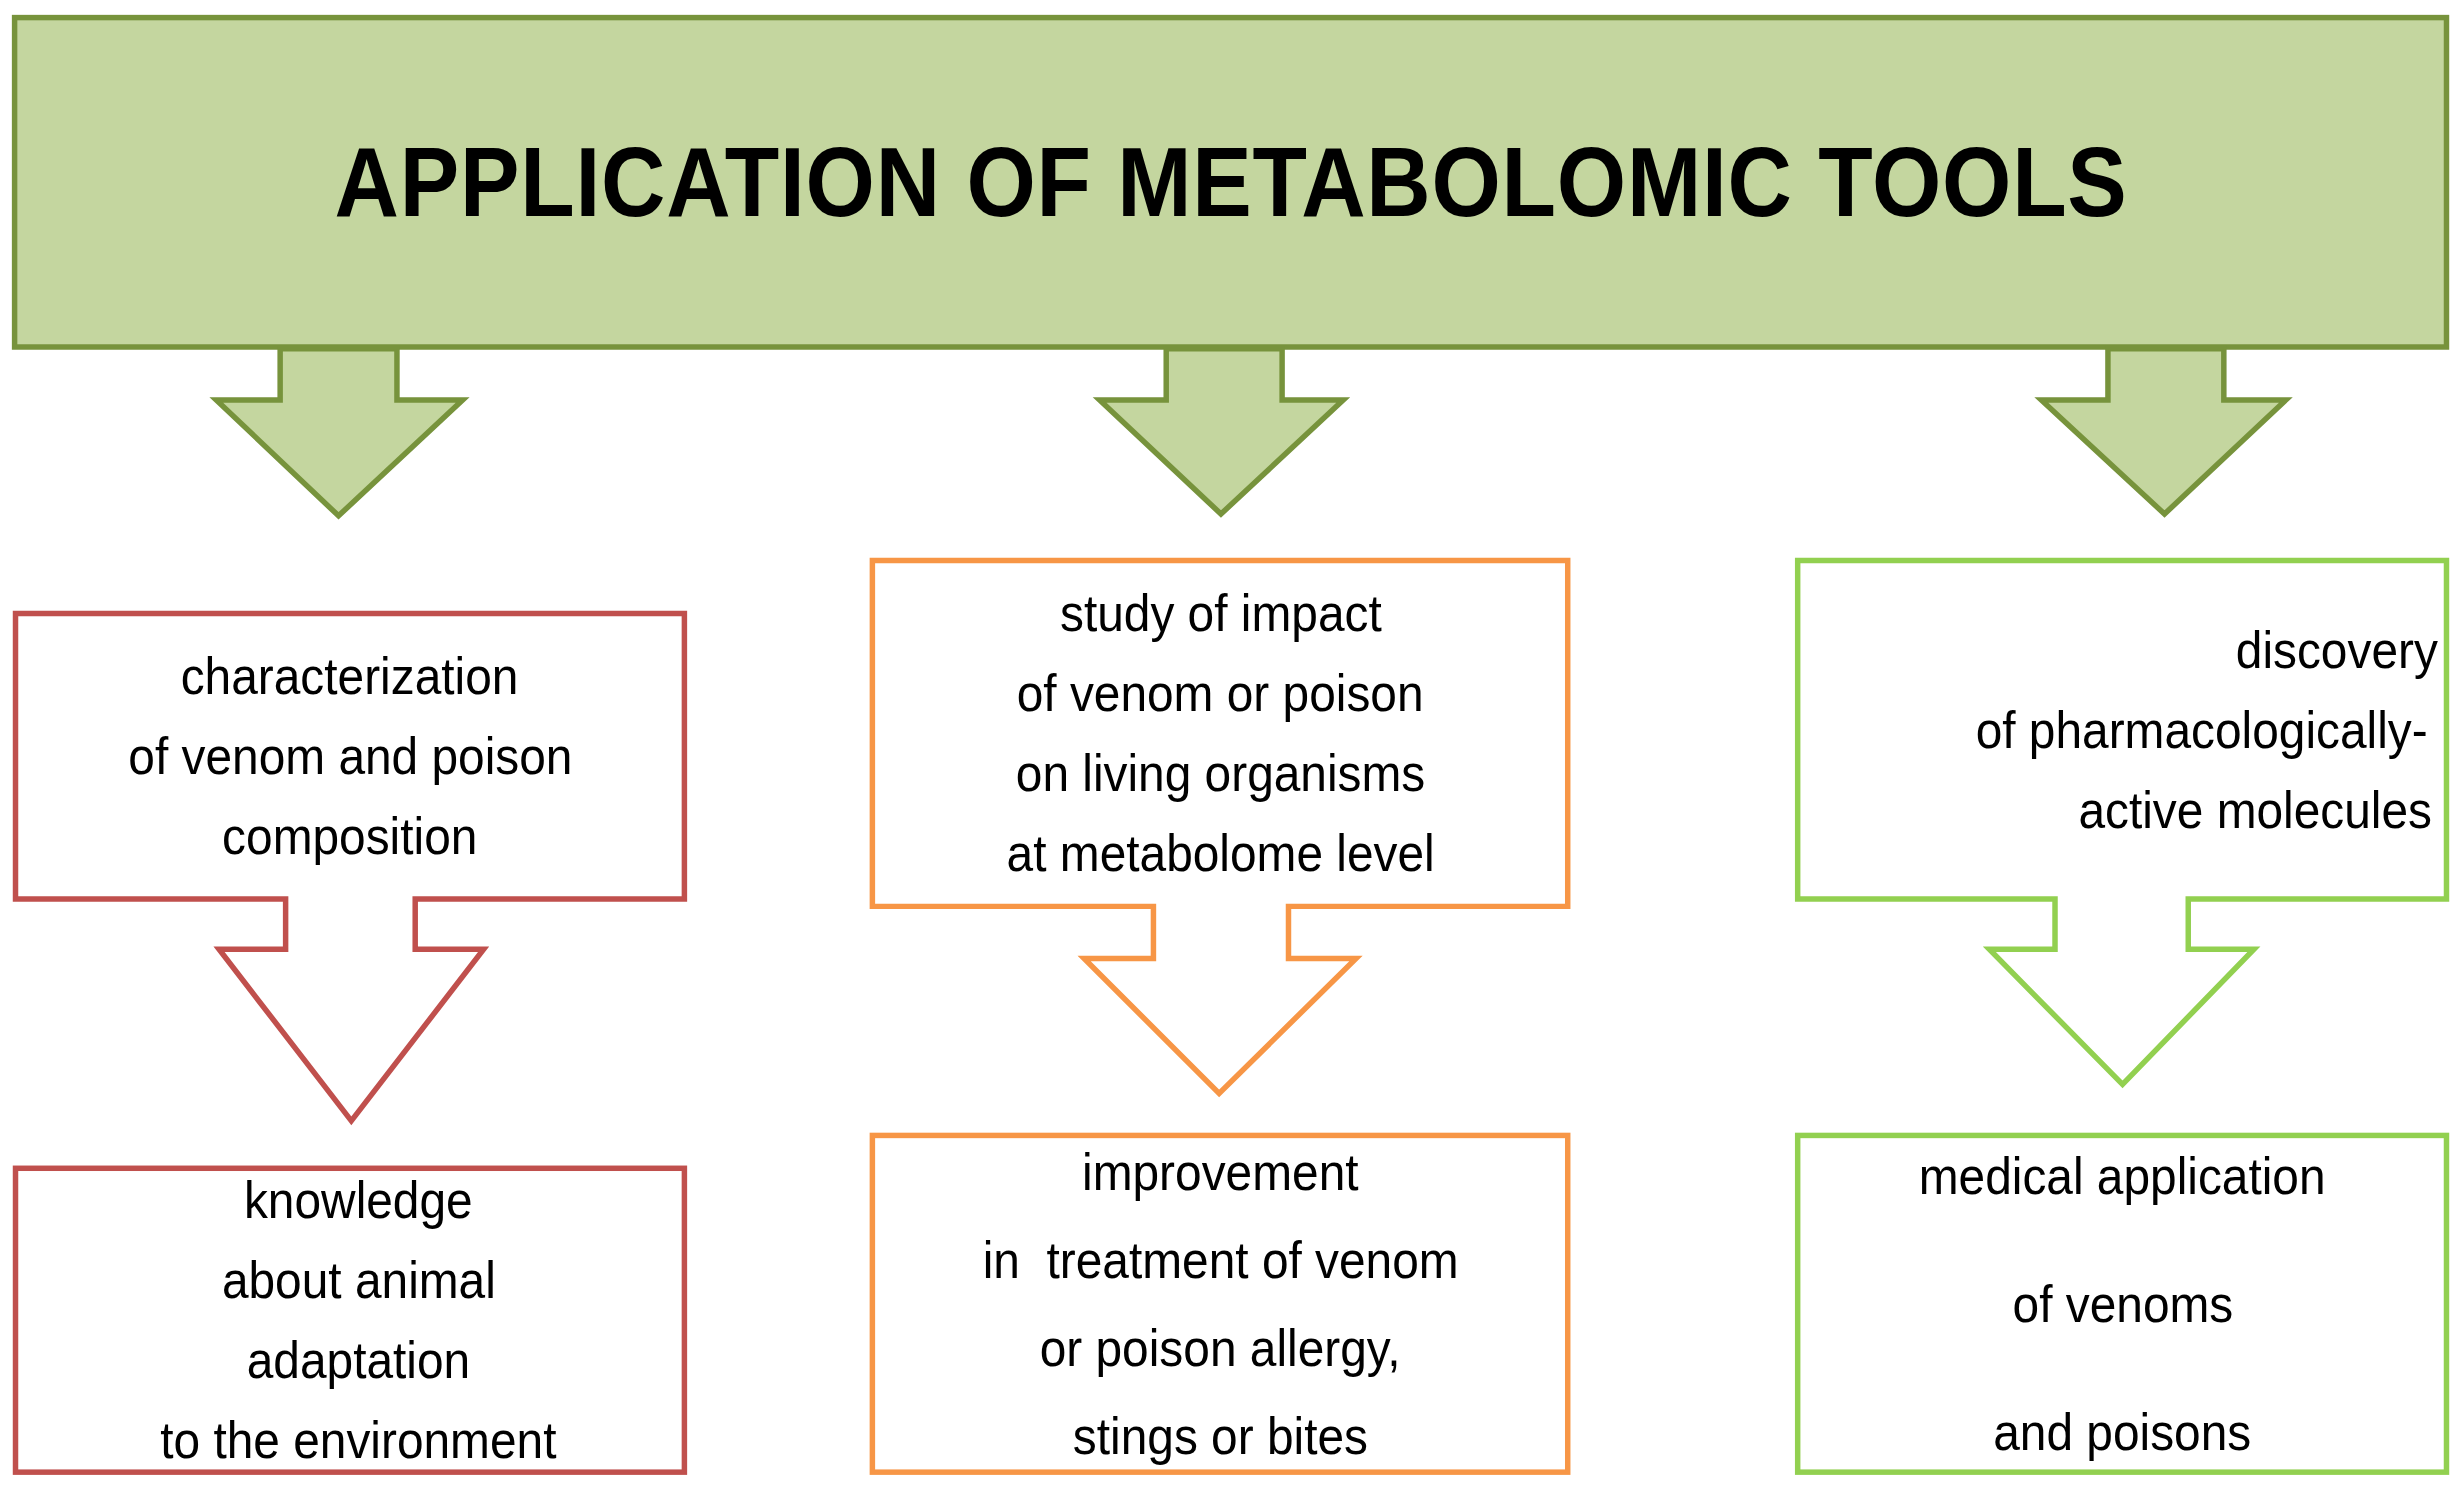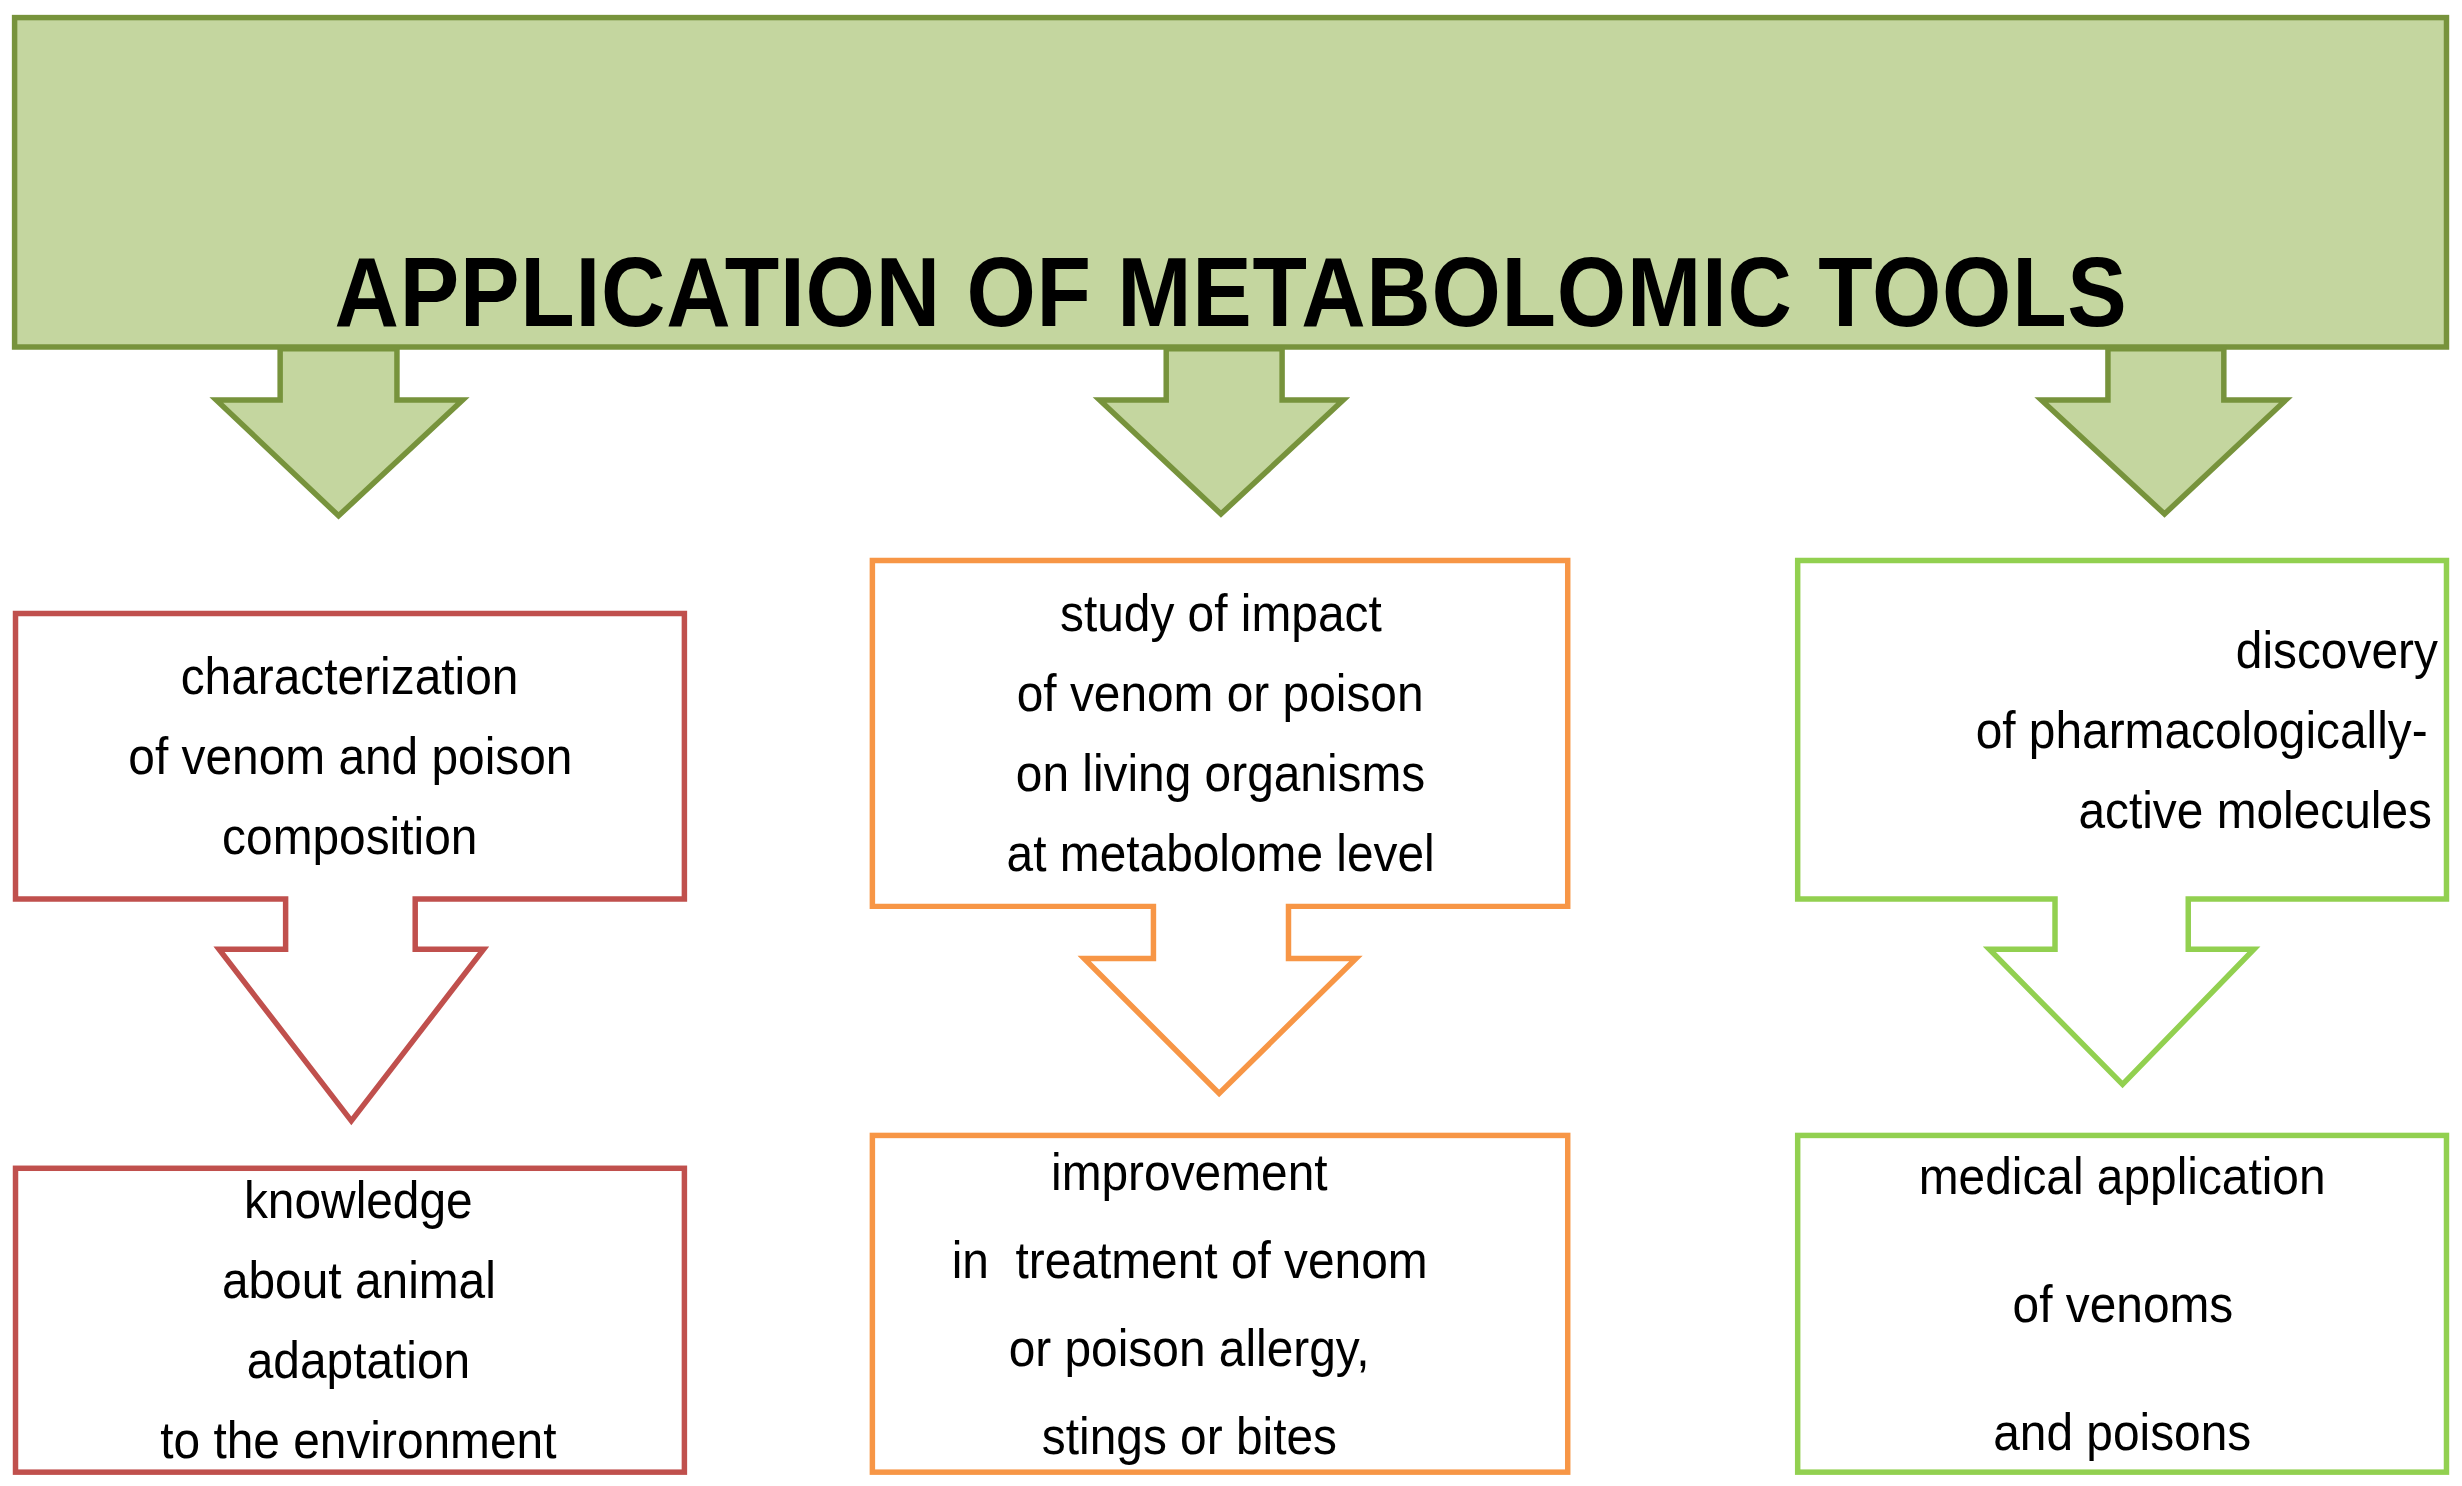--- a/index.html
+++ b/index.html
@@ -1,20 +1,20 @@
 <!DOCTYPE html>
 <html style="font-size:14.6px"><head>
 <meta charset="utf-8">
 <style>
   html, body { margin: 0; padding: 0; background: #ffffff; }
   body { width: 2462px; height: 1487px; position: relative; overflow: hidden;
          font-family: "Liberation Sans", "DejaVu Sans", sans-serif; }
   svg.shapes { position: absolute; left: 0; top: 0; width: 2462px; height: 1487px; }
   .title-box { position: absolute; left: 12.8px; top: 15.5px; width: 2436px; height: 333px;
-               display: flex; align-items: flex-end; justify-content: center; box-sizing: border-box; }
+               display: flex; align-items: center; justify-content: center; box-sizing: border-box; }
   .title-text { font-weight: bold; font-size: 99px; color: #000; letter-spacing: 0.9px;
                 transform: scaleX(0.9); white-space: nowrap; }
   .box-text { position: absolute; display: flex; flex-direction: column; align-items: center;
               justify-content: center; box-sizing: border-box; color: #000; }
   .box-text span { display: block; font-size: 52px; line-height: 80px; white-space: nowrap;
                    transform: scaleX(0.92); }
 </style>
 </head>
 <body>
 
@@ -51,21 +51,21 @@
   <span>adaptation</span>
   <span>to the environment</span>
 </div>
 
 <div class="box-text" style="left:873px; top:560px; width:695px; height:346px;">
   <span>study of impact</span>
   <span>of venom or poison</span>
   <span>on living organisms</span>
   <span>at metabolome level</span>
 </div>
-<div class="box-text" style="left:842px; top:1135px; width:695px; height:337px;gap:8px;">
+<div class="box-text" style="left:873px; top:1135px; width:695px; height:337px;gap:8px;">
   <span>improvement</span>
   <span style="white-space:pre;">in  treatment of venom</span>
   <span>or poison allergy,</span>
   <span>stings or bites</span>
 </div>
 
 <div class="box-text" style="left:1798px; top:560px; width:649px; height:339px;align-items:flex-end;">
   <span>discovery</span>
   <span>of pharmacologically-</span>
   <span>active molecules</span>

